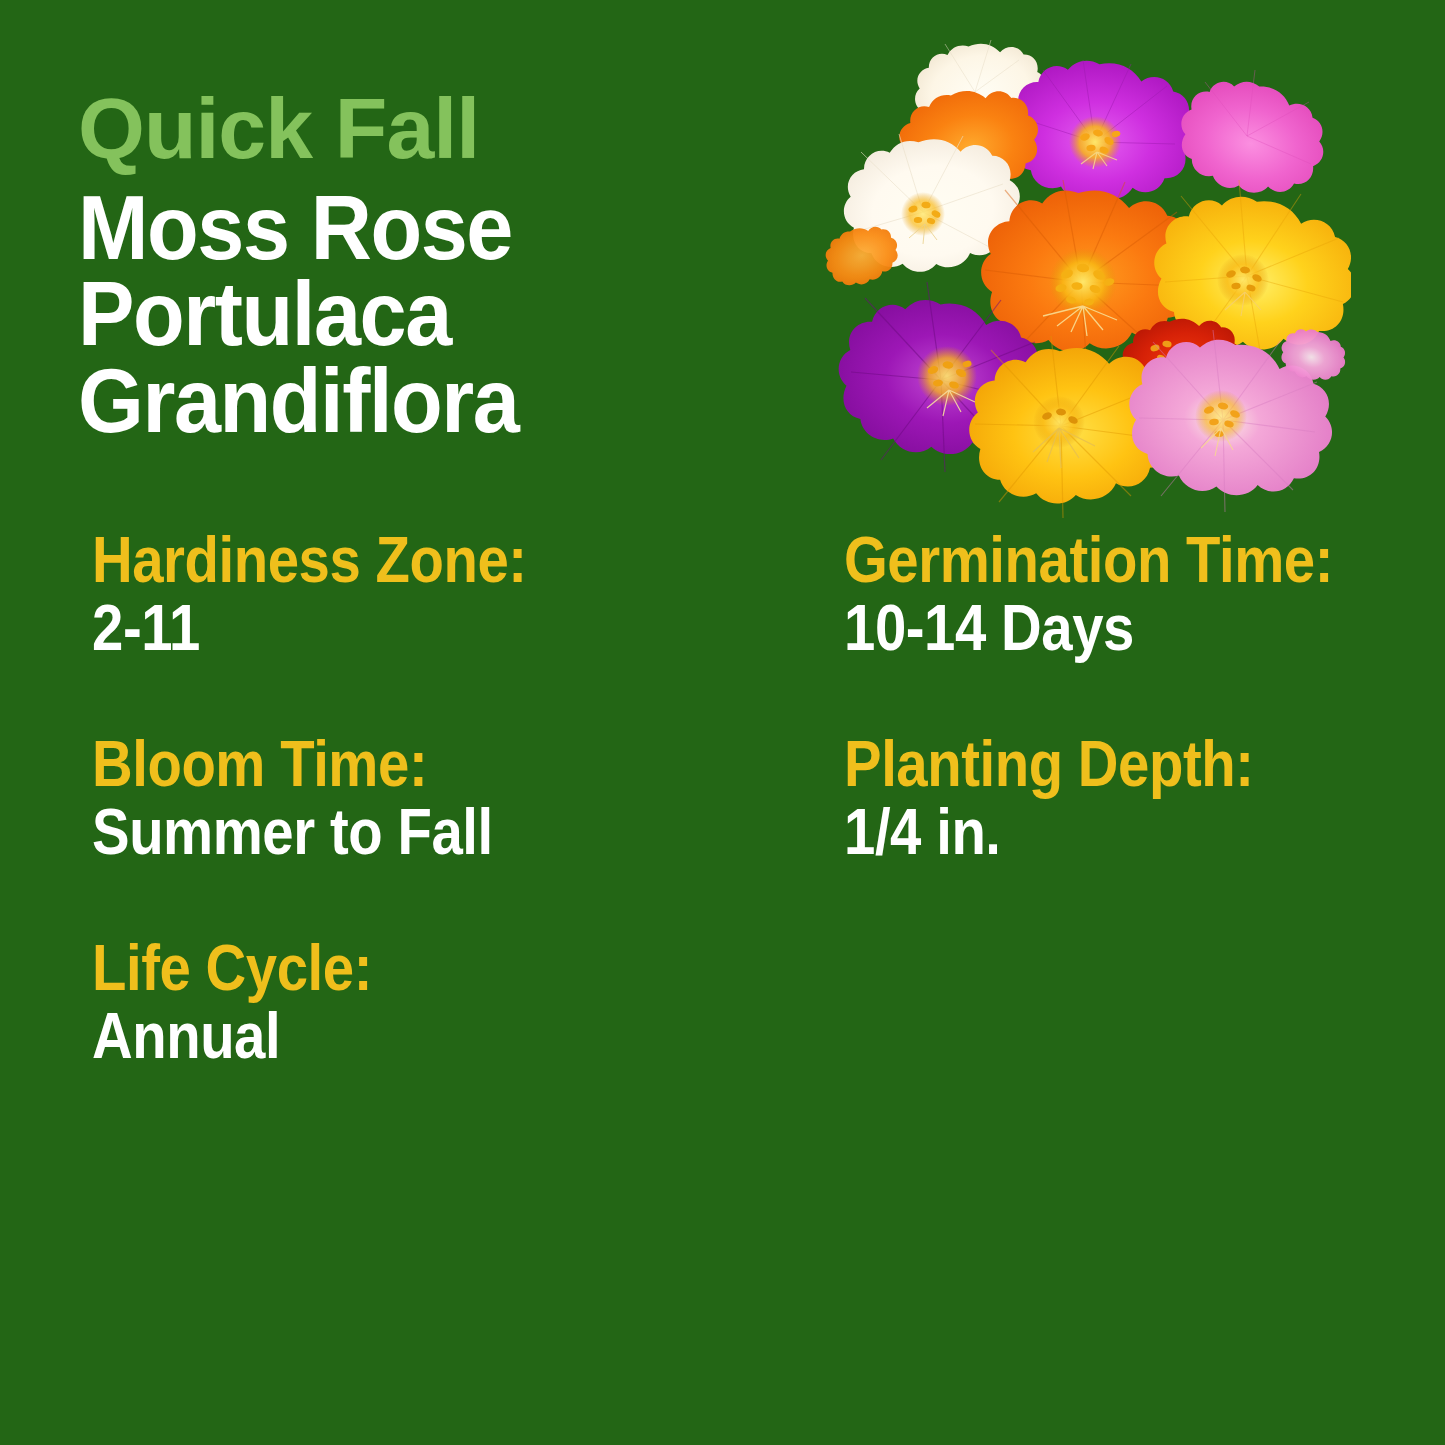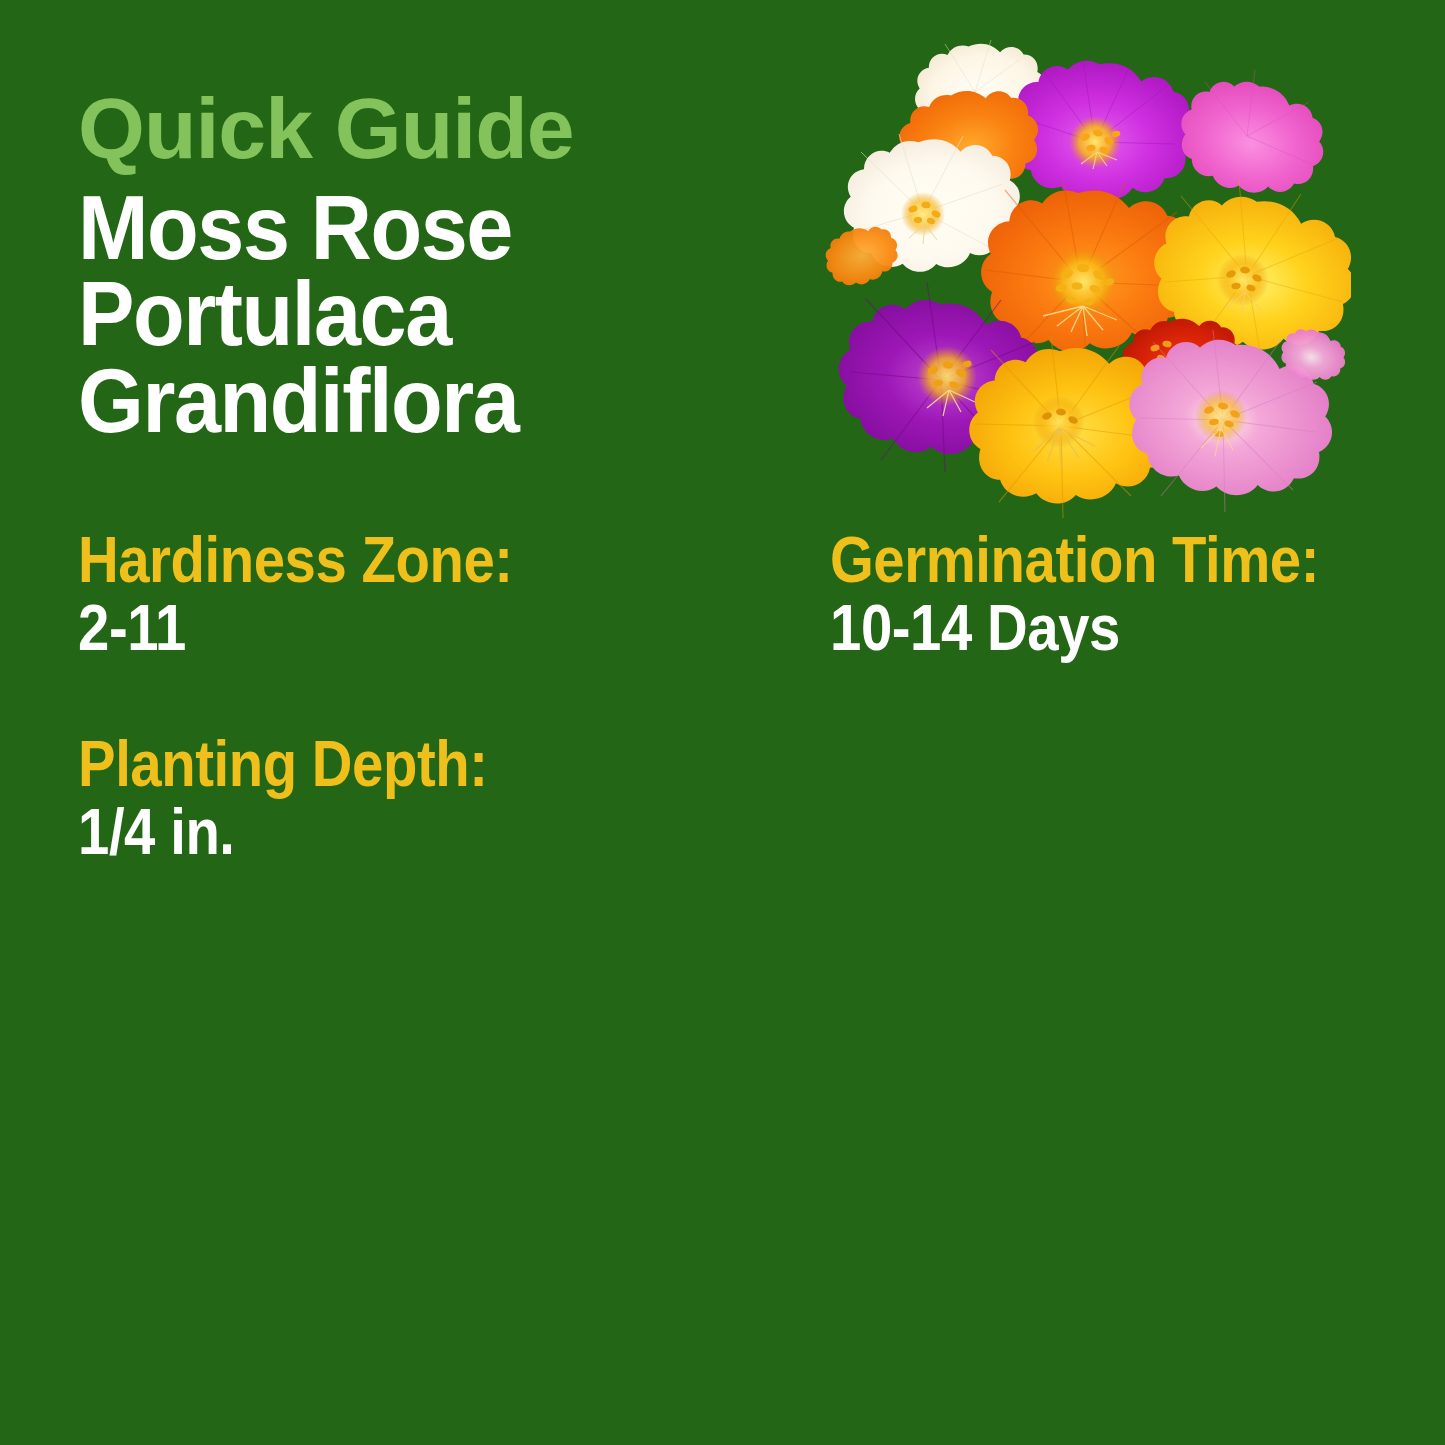--- a/index.html
+++ b/index.html
@@ -47,21 +47,21 @@
   
   #grid {
     position: absolute;
     left: 78px;
     top: 528px;
     width: 1300px;
     display: grid;
     grid-template-columns: 752px 548px;
     grid-auto-rows: 204px;
   }
-  .cell { position: relative; }
+  .cell { position: relative; margin-left: 14px; }
   .cell .label {
     font-size: 64px;
     line-height: 1.0;
     font-weight: bold;
     color: #EFBF1C;
     letter-spacing: -0.5px;
     white-space: nowrap;
     transform: scaleX(0.88);
     transform-origin: left center;
   }
@@ -355,44 +355,52 @@
       <g opacity="0.95">
         <use href="#bloom" transform="translate(64,232) scale(0.52) rotate(-20)" fill="url(#gOrangeSm)"></use>
       </g>
       <g opacity="0.95">
         <use href="#bloom" transform="translate(516,330) scale(0.46) rotate(16)" fill="url(#gPink)"></use>
       </g>
     </svg>
   </div>
 
   <div id="header">
-    <div id="kicker">Quick Guide</div>
+    <div id="kicker">Quick Fall</div>
     <div id="title">
       <span class="tline">Moss Rose</span>
       <span class="tline">Portulaca</span>
       <span class="tline">Grandiflora</span>
     </div>
   </div>
 
   <div id="grid">
 
     <div class="cell">
       <div class="label">Hardiness Zone:</div>
       <div class="value">2-11</div>
     </div>
 
 
     <div class="cell">
       <div class="label">Germination Time:</div>
       <div class="value">10-14 Days</div>
     </div>
 
+    <div class="cell">
+      <div class="label">Bloom Time:</div>
+      <div class="value">Summer to Fall</div>
+    </div>
 
     <div class="cell">
       <div class="label">Planting Depth:</div>
       <div class="value">1/4 in.</div>
     </div>
 
 
 
+    <div class="cell">
+      <div class="label">Life Cycle:</div>
+      <div class="value">Annual</div>
+    </div>
 
   </div>
 </div>
 
 </body></html>

